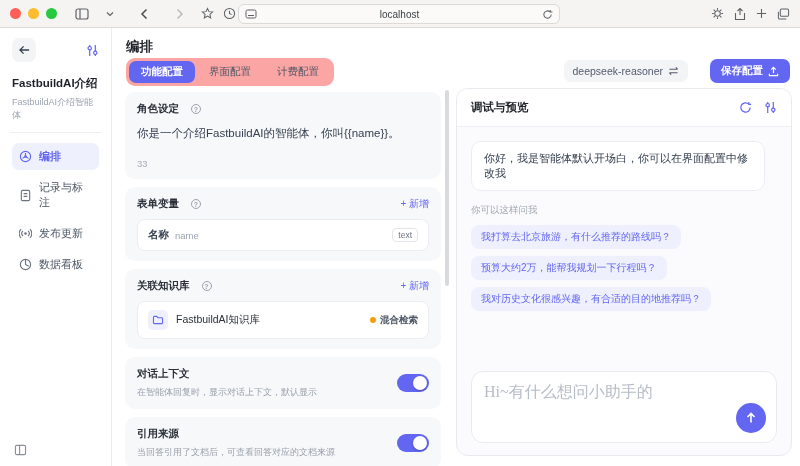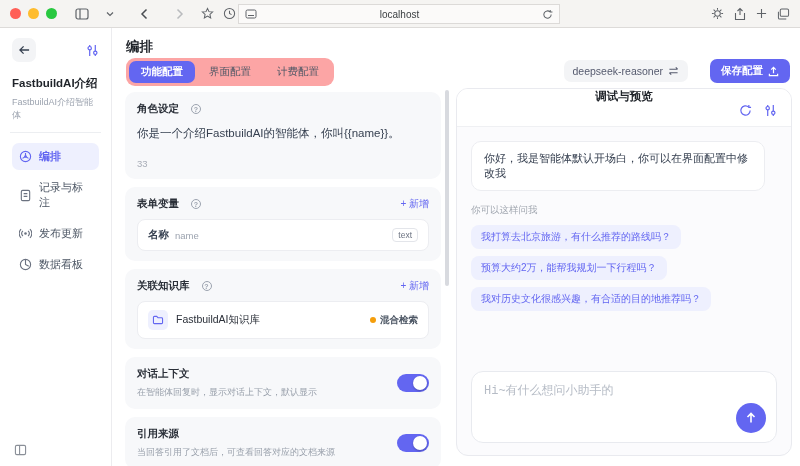--- a/index.html
+++ b/index.html
@@ -10,21 +10,21 @@
 
   
   .chrome { height:28px; background:#f5f4f2; border-bottom:1px solid #dddbd9;
     display:flex; align-items:center; padding:0 10px; gap:6px; position:relative; }
   .lights { display:flex; gap:7px; margin-right:8px; }
   .light { width:11px; height:11px; border-radius:50%; }
   .l-close{ background:#ff5f57; } .l-min{ background:#febc2e; } .l-zoom{ background:#28c840; }
   .chrome .ic { color:#5f6368; display:inline-flex; align-items:center; justify-content:center; }
   .chrome-btn { width:22px; height:20px; display:inline-flex; align-items:center; justify-content:center; border-radius:4px; }
   .addr { position:absolute; left:238px; width:322px; top:4px; height:20px;
-    background:#fbfaf9; border:1px solid #dcdad8; border-radius:0;
+    background:#fbfaf9; border:1px solid #dcdad8; border-radius:6px;
     display:flex; align-items:center; padding:0 6px; }
   .addr-text { flex:1; text-align:center; font-size:10px; color:#3c4043; }
   .chrome-right { position:absolute; right:10px; display:flex; gap:10px; align-items:center; }
 
   
   .app { position:absolute; top:28px; left:0; right:0; bottom:0; display:flex; background:#fff; }
 
   
   .side { width:112px; border-right:1px solid #ececef; padding:10px 12px; position:relative; flex:none; }
   .side-top { display:flex; justify-content:space-between; align-items:center; margin-bottom:14px; }
@@ -83,33 +83,33 @@
     position:absolute; top:2px; left:2px; box-shadow:0 1px 2px rgba(0,0,0,.25); }
   .toggle.on { background:#6366f1; }
   .toggle.on::after { left:16px; }
   .scroll-thumb { position:absolute; left:333px; top:62px; width:4px; height:196px;
     background:#d8dadf; border-radius:2px; }
 
   
   .preview { position:absolute; left:344px; right:8px; top:60px; bottom:10px;
     background:#fbfbfd; border:1px solid #e9eaef; border-radius:12px; overflow:hidden; }
   .pv-head { height:38px; background:#fff; border-bottom:1px solid #eff0f3;
-    display:flex; align-items:center; padding:0 14px;flex-direction:column; }
+    display:flex; align-items:center; padding:0 14px; }
   .pv-title { font-size:11.5px; font-weight:bold; }
   .pv-icons { margin-left:auto; display:flex; gap:12px; color:#6366f1; }
   .pv-body { padding:14px; }
   .bubble { background:#fff; border:1px solid #ecedf1; border-radius:10px;
     padding:9px 12px; font-size:11px; color:#374151; display:inline-block; max-width:96%; }
   .suggest-label { font-size:9.5px; color:#a1a7b0; margin:13px 0 8px; }
   .chip { display:table; background:#eef0fe; color:#6366f1; font-size:10px;
     border-radius:8px; padding:5px 10px; margin-bottom:7px; }
   .inputbox { position:absolute; left:14px; right:14px; bottom:12px; height:72px;
     background:#fff; border:1px solid #e8eaef; border-radius:12px; }
   .inputbox textarea { width:100%; height:100%; border:none; outline:none; resize:none;
-    background:transparent; font-family:Liberation Mono, monospace; font-size:12px; color:#374151; padding:10px 12px; }
+    background:transparent; font-family:Liberation Serif, serif; font-size:16px; color:#374151; padding:10px 12px; }
   .inputbox textarea::placeholder { color:#b6bcc6; }
   .send-btn { position:absolute; right:10px; bottom:9px; width:30px; height:30px;
     border-radius:50%; background:#6366f1; color:#fff; display:flex; align-items:center;
     justify-content:center; border:none; }
 
   .ic svg { display:block; }
 </style>
 </head>
 <body>
 

